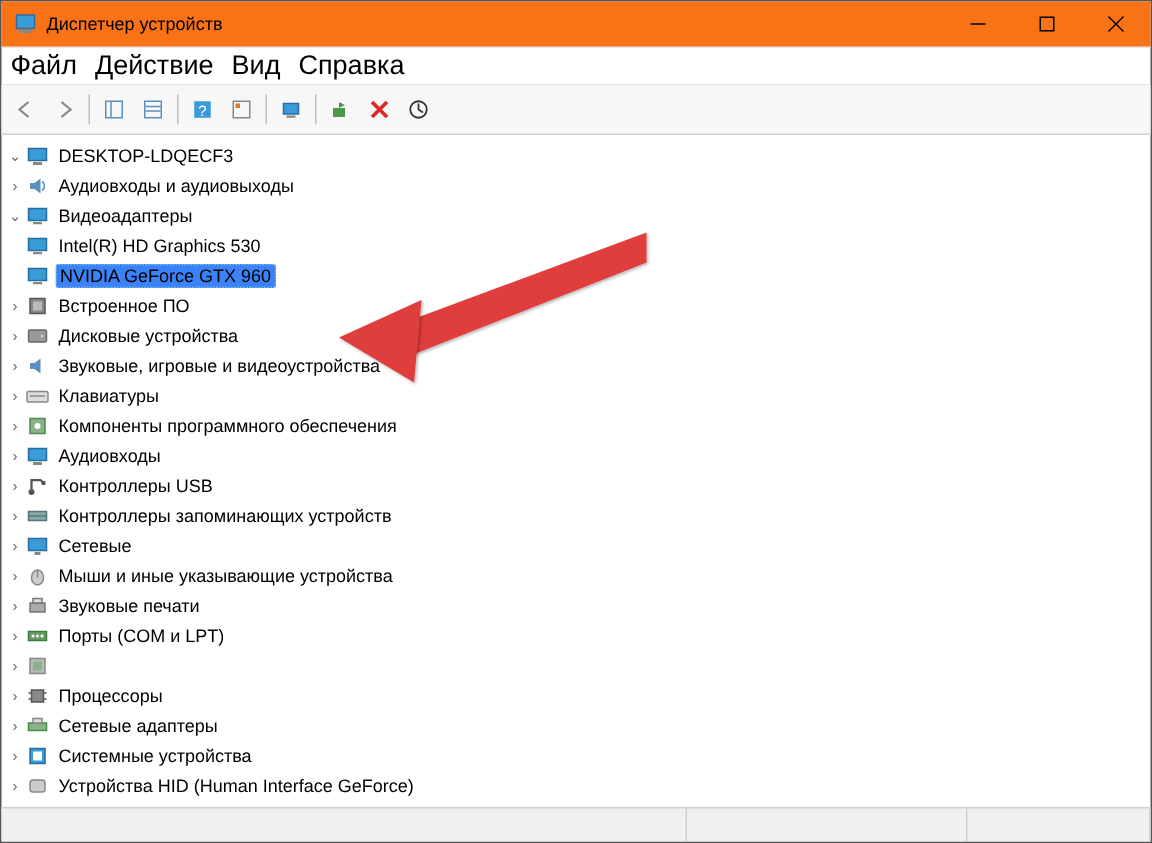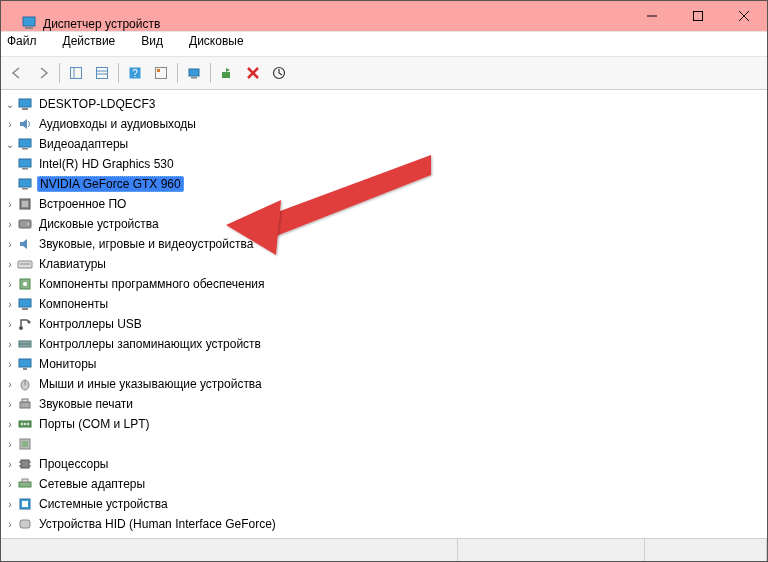--- a/index.html
+++ b/index.html
@@ -1,22 +1,22 @@
 <!DOCTYPE html>
 <html><head>
 <meta charset="utf-8">
 <style>
 html,body{margin:0;padding:0;font-family:"Segoe UI",Tahoma,sans-serif;font-size:12px;color:#000;background:#fff}
 .window{width:768px;height:562px;border:1px solid #555;box-sizing:border-box;display:flex;flex-direction:column;background:#fff;position:relative}
-.titlebar{height:30px;display:flex;align-items:flex-end;padding:0 0 0 20px;background:#fca5a5;border-bottom:1px solid #e5e5e5}
+.titlebar{height:30px;display:flex;align-items:center;padding:0 0 0 8px;background:#f97316;border-bottom:1px solid #e5e5e5}
 .titlebar .icon{width:16px;height:16px;margin-right:6px}
 .titlebar .title{flex:1;font-size:12px}
 .win-controls{display:flex;height:100%}
 .win-controls div{width:46px;display:flex;align-items:center;justify-content:center;font-size:12px;cursor:default}
-.menubar{height:20px;display:flex;align-items:flex-start;padding:2px 6px;gap:26px;border-bottom:1px solid #e5e5e5;font-size:12px}
+.menubar{height:20px;display:flex;align-items:flex-end;padding:2px 6px;gap:12px;border-bottom:1px solid #e5e5e5;font-size:18px}
 .menubar span{cursor:default}
 .toolbar{height:28px;display:flex;align-items:center;padding:2px 4px;gap:2px;border-bottom:1px solid #d0d0d0;background:#f7f7f7}
 .tool{width:22px;height:22px;display:flex;align-items:center;justify-content:center;border:1px solid transparent;border-radius:2px}
 .tool svg{display:block}
 .sep{width:1px;height:20px;background:#c0c0c0;margin:0 2px}
 .content{flex:1;overflow:auto;padding:4px 2px;position:relative}
 .tree ul{list-style:none;margin:0;padding:0}
 .tree li{white-space:nowrap}
 .row{display:flex;align-items:center;height:18px;padding:1px 0}
 .arrow{width:14px;display:inline-flex;justify-content:center;align-items:center;font-size:10px;color:#666;cursor:default}
@@ -66,21 +66,21 @@
             <line x1="10" y1="0" x2="0" y2="10" stroke="#000"></line>
           </svg>
         </div>
     </div>
   </div>
 
   <div class="menubar">
     <span>Файл</span>
     <span>Действие</span>
     <span>Вид</span>
-    <span>Дисковые</span>
+    <span>Справка</span>
   </div>
 
   <div class="toolbar">
     <div class="tool">
         <svg width="14" height="14">
           <path d="M9 2 L3 7 L9 12" fill="none" stroke="#888" stroke-width="1.5"></path>
         </svg>
       </div>
     <div class="tool">
         <svg width="14" height="14">
@@ -268,21 +268,21 @@
               </li>
               <li>
                 <div class="row">
                   <span class="arrow">›</span>
                   <span class="node-icon">
                     <svg width="16" height="16">
                       <rect x="2" y="3" width="12" height="8" fill="#3a9bd9" stroke="#2a6ca0"></rect>
                       <rect x="5" y="12" width="6" height="2" fill="#888"></rect>
                     </svg>
                   </span>
-                  <span class="label">Компоненты</span>
+                  <span class="label">Аудиовходы</span>
                 </div>
               </li>
               <li>
                 <div class="row">
                   <span class="arrow">›</span>
                   <span class="node-icon">
                     <svg width="16" height="16">
                       <circle cx="4" cy="12" r="2" fill="#555"></circle>
                       <path d="M4 10V4h6l2 2" fill="none" stroke="#555" stroke-width="1.5"></path>
                       <circle cx="12" cy="6" r="1.5" fill="#555"></circle>
@@ -305,21 +305,21 @@
               </li>
               <li>
                 <div class="row">
                   <span class="arrow">›</span>
                   <span class="node-icon">
                     <svg width="16" height="16">
                       <rect x="2" y="3" width="12" height="8" fill="#3a9bd9" stroke="#2a6ca0"></rect>
                       <rect x="6" y="12" width="4" height="2" fill="#888"></rect>
                     </svg>
                   </span>
-                  <span class="label">Мониторы</span>
+                  <span class="label">Сетевые</span>
                 </div>
               </li>
               <li>
                 <div class="row">
                   <span class="arrow">›</span>
                   <span class="node-icon">
                     <svg width="16" height="16">
                       <ellipse cx="8" cy="9" rx="4" ry="5" fill="#ccc" stroke="#888"></ellipse>
                       <line x1="8" y1="4" x2="8" y2="9" stroke="#888"></line>
                     </svg>

